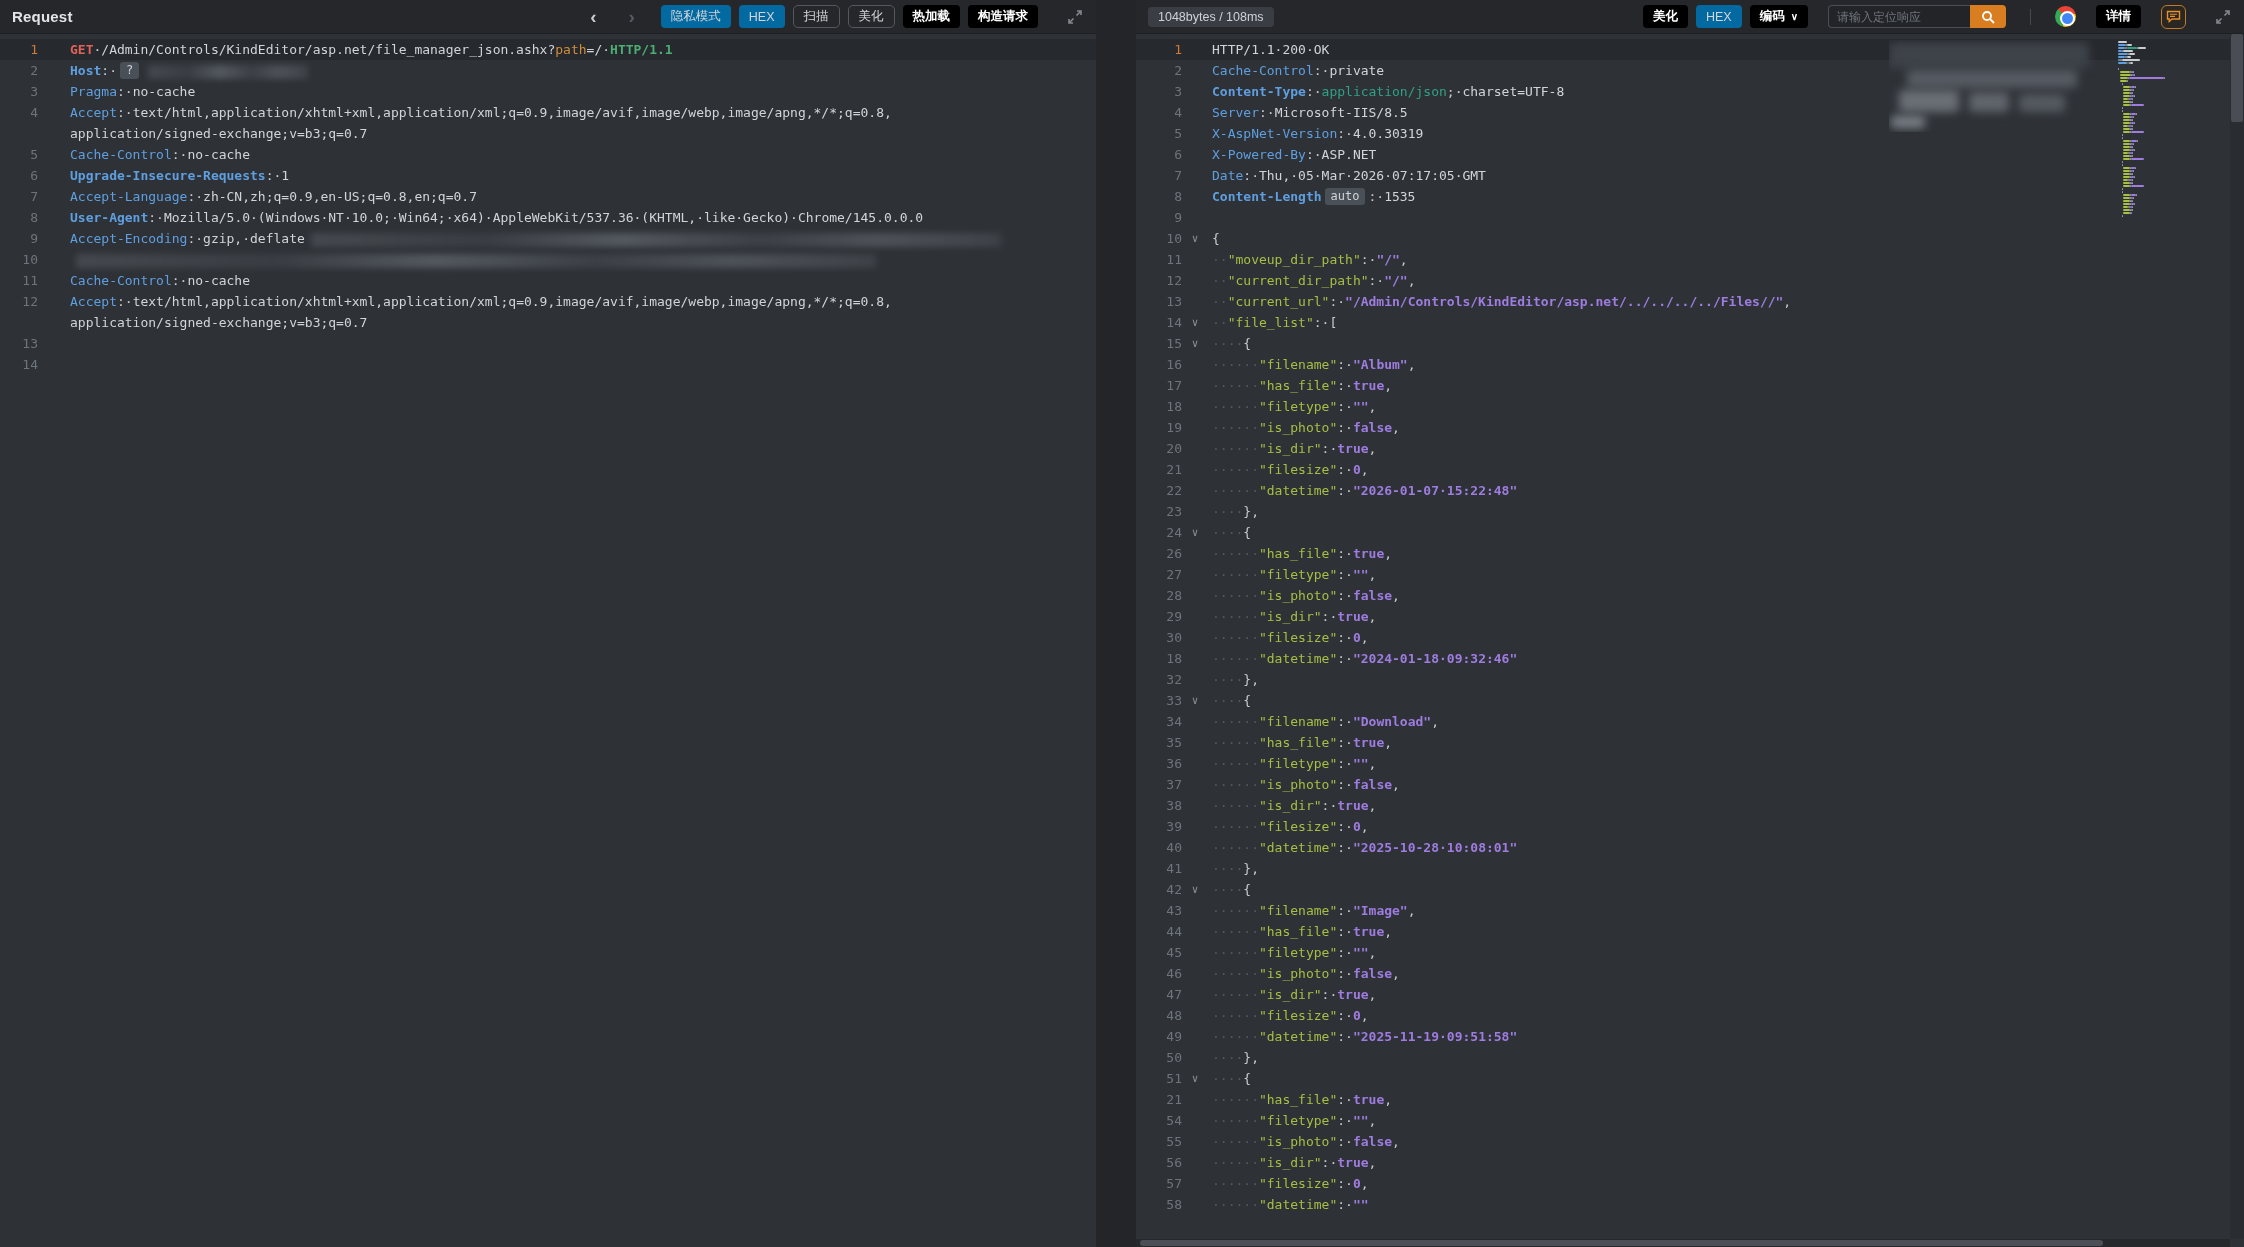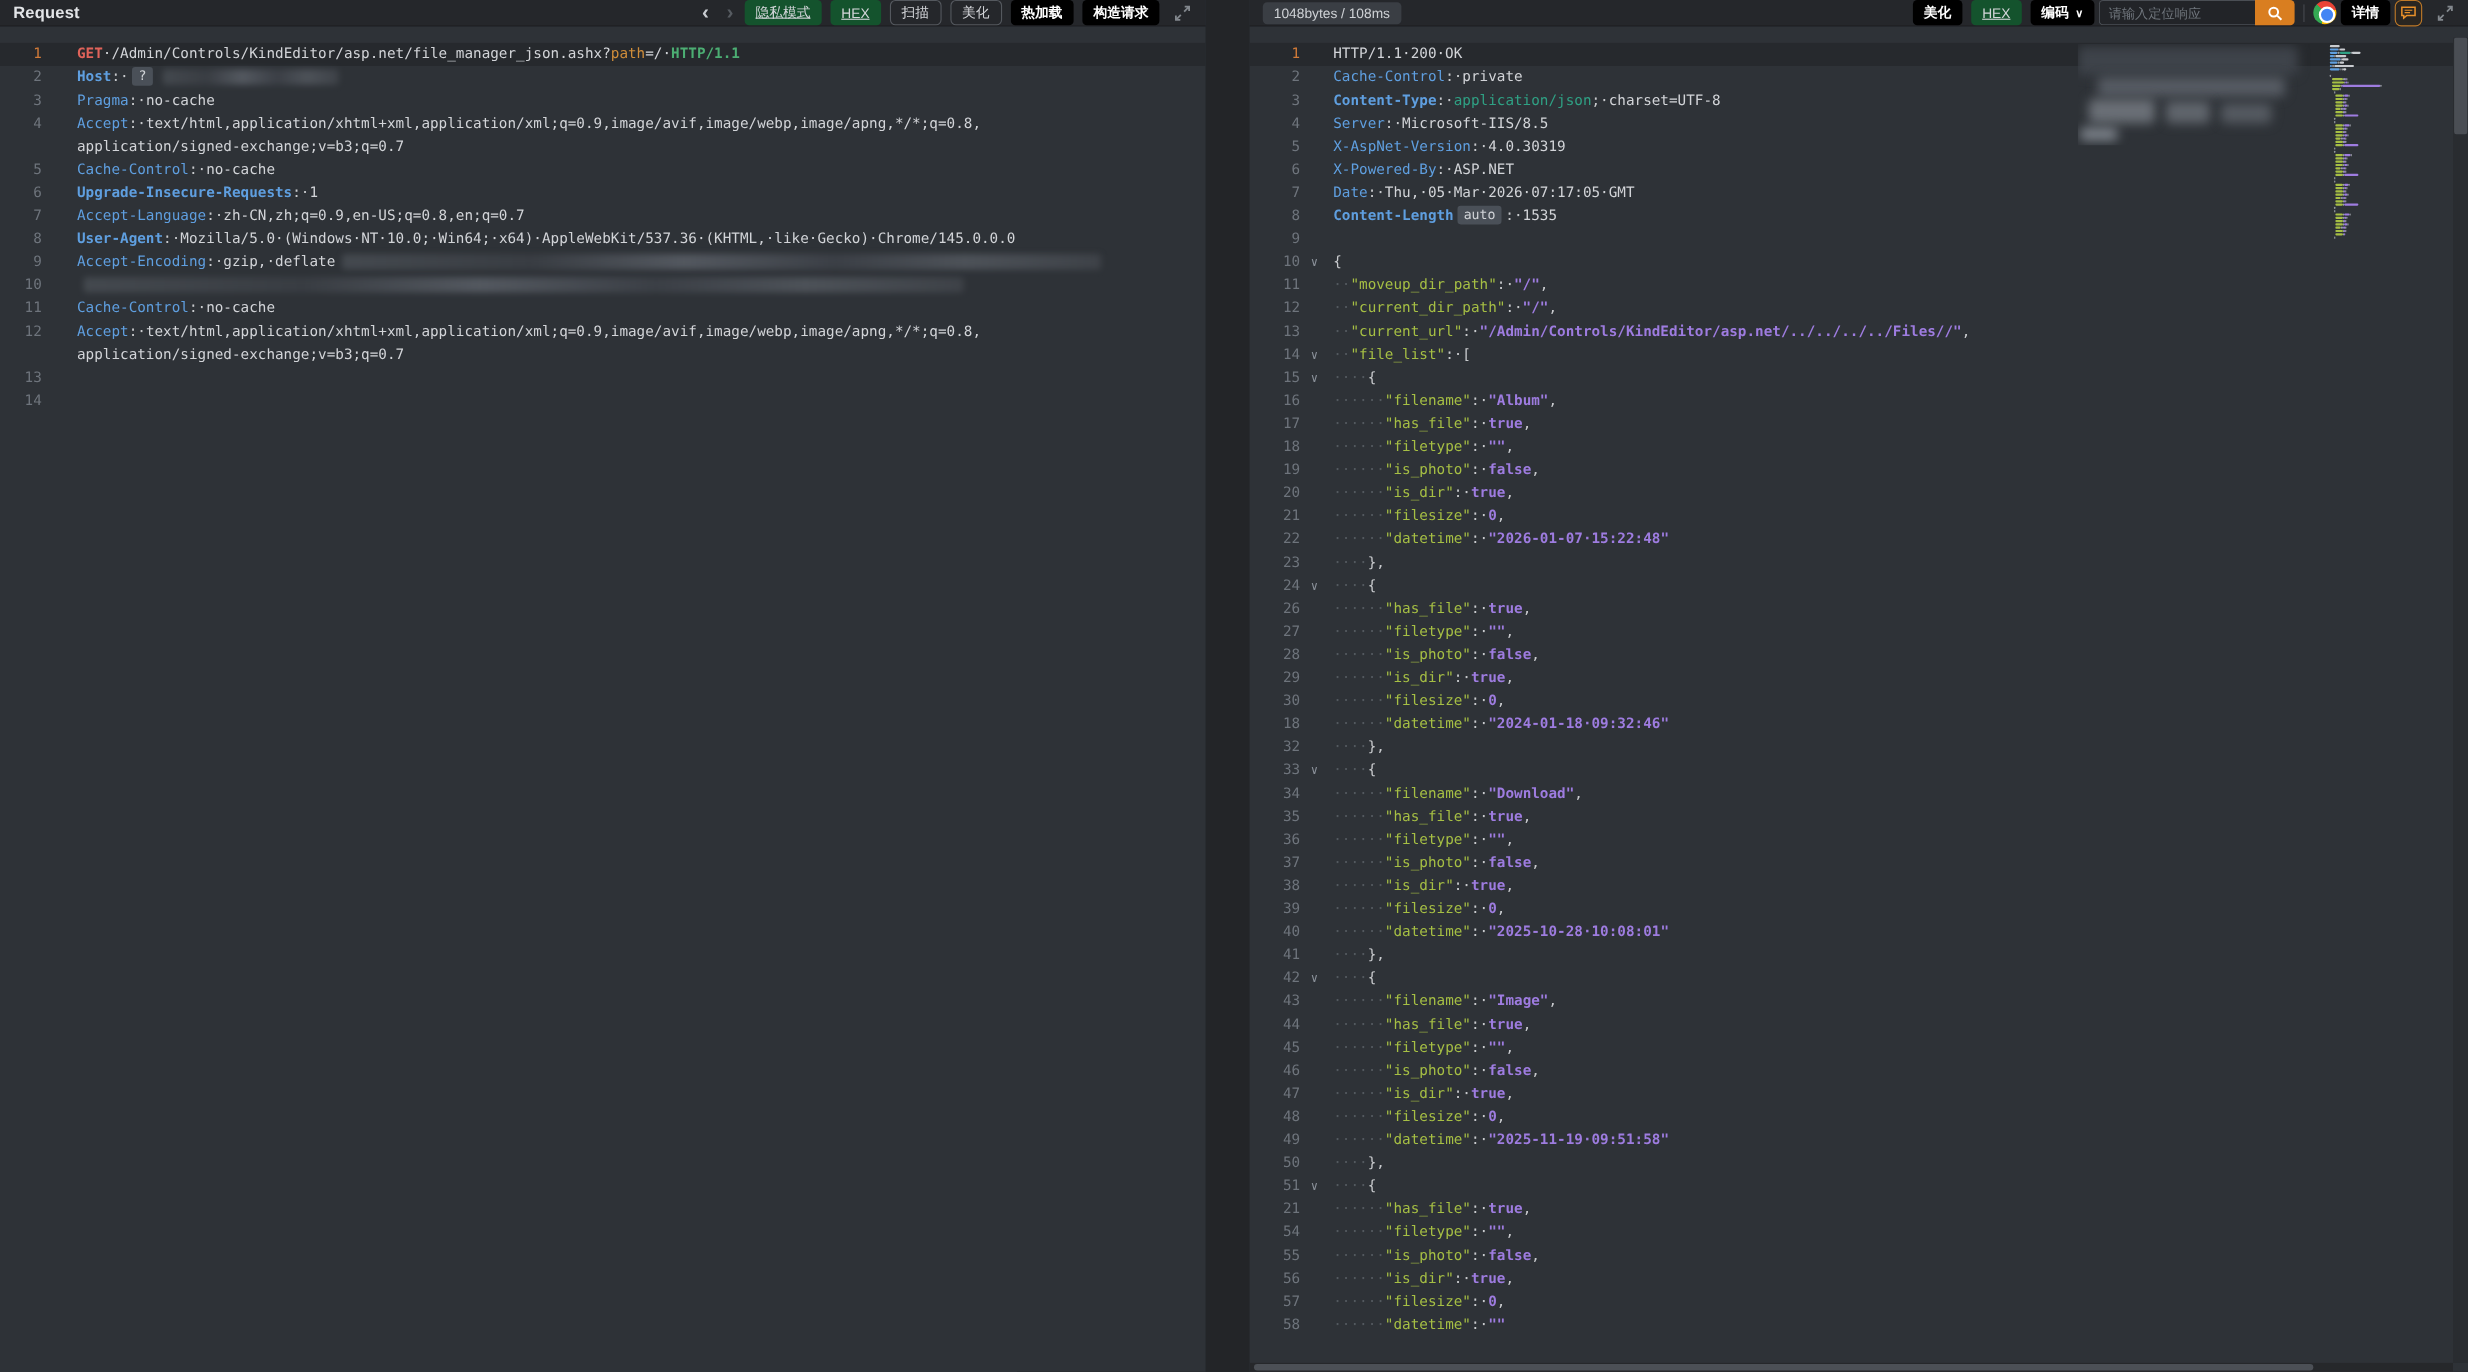--- a/index.html
+++ b/index.html
@@ -1,28 +1,28 @@
 <!DOCTYPE html>
 <html><head>
 <meta charset="utf-8">
 <style>
   * { margin:0; padding:0; box-sizing:border-box; }
   html,body { width:2244px; height:1247px; background:#232528; overflow:hidden;
               font-family:"Liberation Sans", sans-serif; }
   .panel { position:absolute; top:0; height:1247px; background:#2e3237; }
   #left-panel  { left:0;    width:1096px; }
   #right-panel { left:1136px; width:1108px; }
-  .toolbar { position:relative; height:24px; background:#25272b; display:flex; align-items:center;
-             padding:0 12px; gap:4px; border-bottom:1px solid #1e2023; }
+  .toolbar { position:relative; height:34px; background:#25272b; display:flex; align-items:center;
+             padding:0 12px; gap:20px; border-bottom:1px solid #1e2023; }
   .panel-title { font-size:15px; font-weight:700; color:#e3e5e8; letter-spacing:.2px; }
   .nav-arrow { font-size:19px; line-height:1; padding:0 6px; cursor:pointer; font-weight:700; }
   .nav-prev { color:#c9cdd2; } .nav-next { color:#565b61; }
   .btn { height:23px; display:inline-flex; align-items:center; gap:4px; padding:0 10px;
          border-radius:4px; font-size:12.5px; cursor:pointer; white-space:nowrap; }
-  .btn.dark    { background:#14532d; color:#d3d5d9;text-decoration:underline; }
+  .btn.dark    { background:#0369a1; color:#d3d5d9; }
   .btn.outline { background:transparent; color:#d3d5d9; border:1px solid #54585e; border-radius:5px; }
   .btn.orange  { background:#000000; color:#ffffff; font-weight:600; }
   .chev { font-size:10px; margin-left:2px; }
   .spacer { margin-left:auto; }
   .expand-icon { width:18px; height:18px; margin-left:8px; cursor:pointer; opacity:.8; }
   .size-badge { background:#3a3e44; color:#cfd2d6; font-size:12.5px; padding:3px 10px; border-radius:4px; }
   .search-group { display:flex; align-items:stretch; height:23px; }
   .search-group input { width:142px; background:#222428; border:1px solid #4a4e54; border-right:none;
         border-radius:4px 0 0 4px; color:#bef264; font-size:12px; padding:0 8px; outline:none; }
   .search-group input::placeholder { color:#6f757c; }

